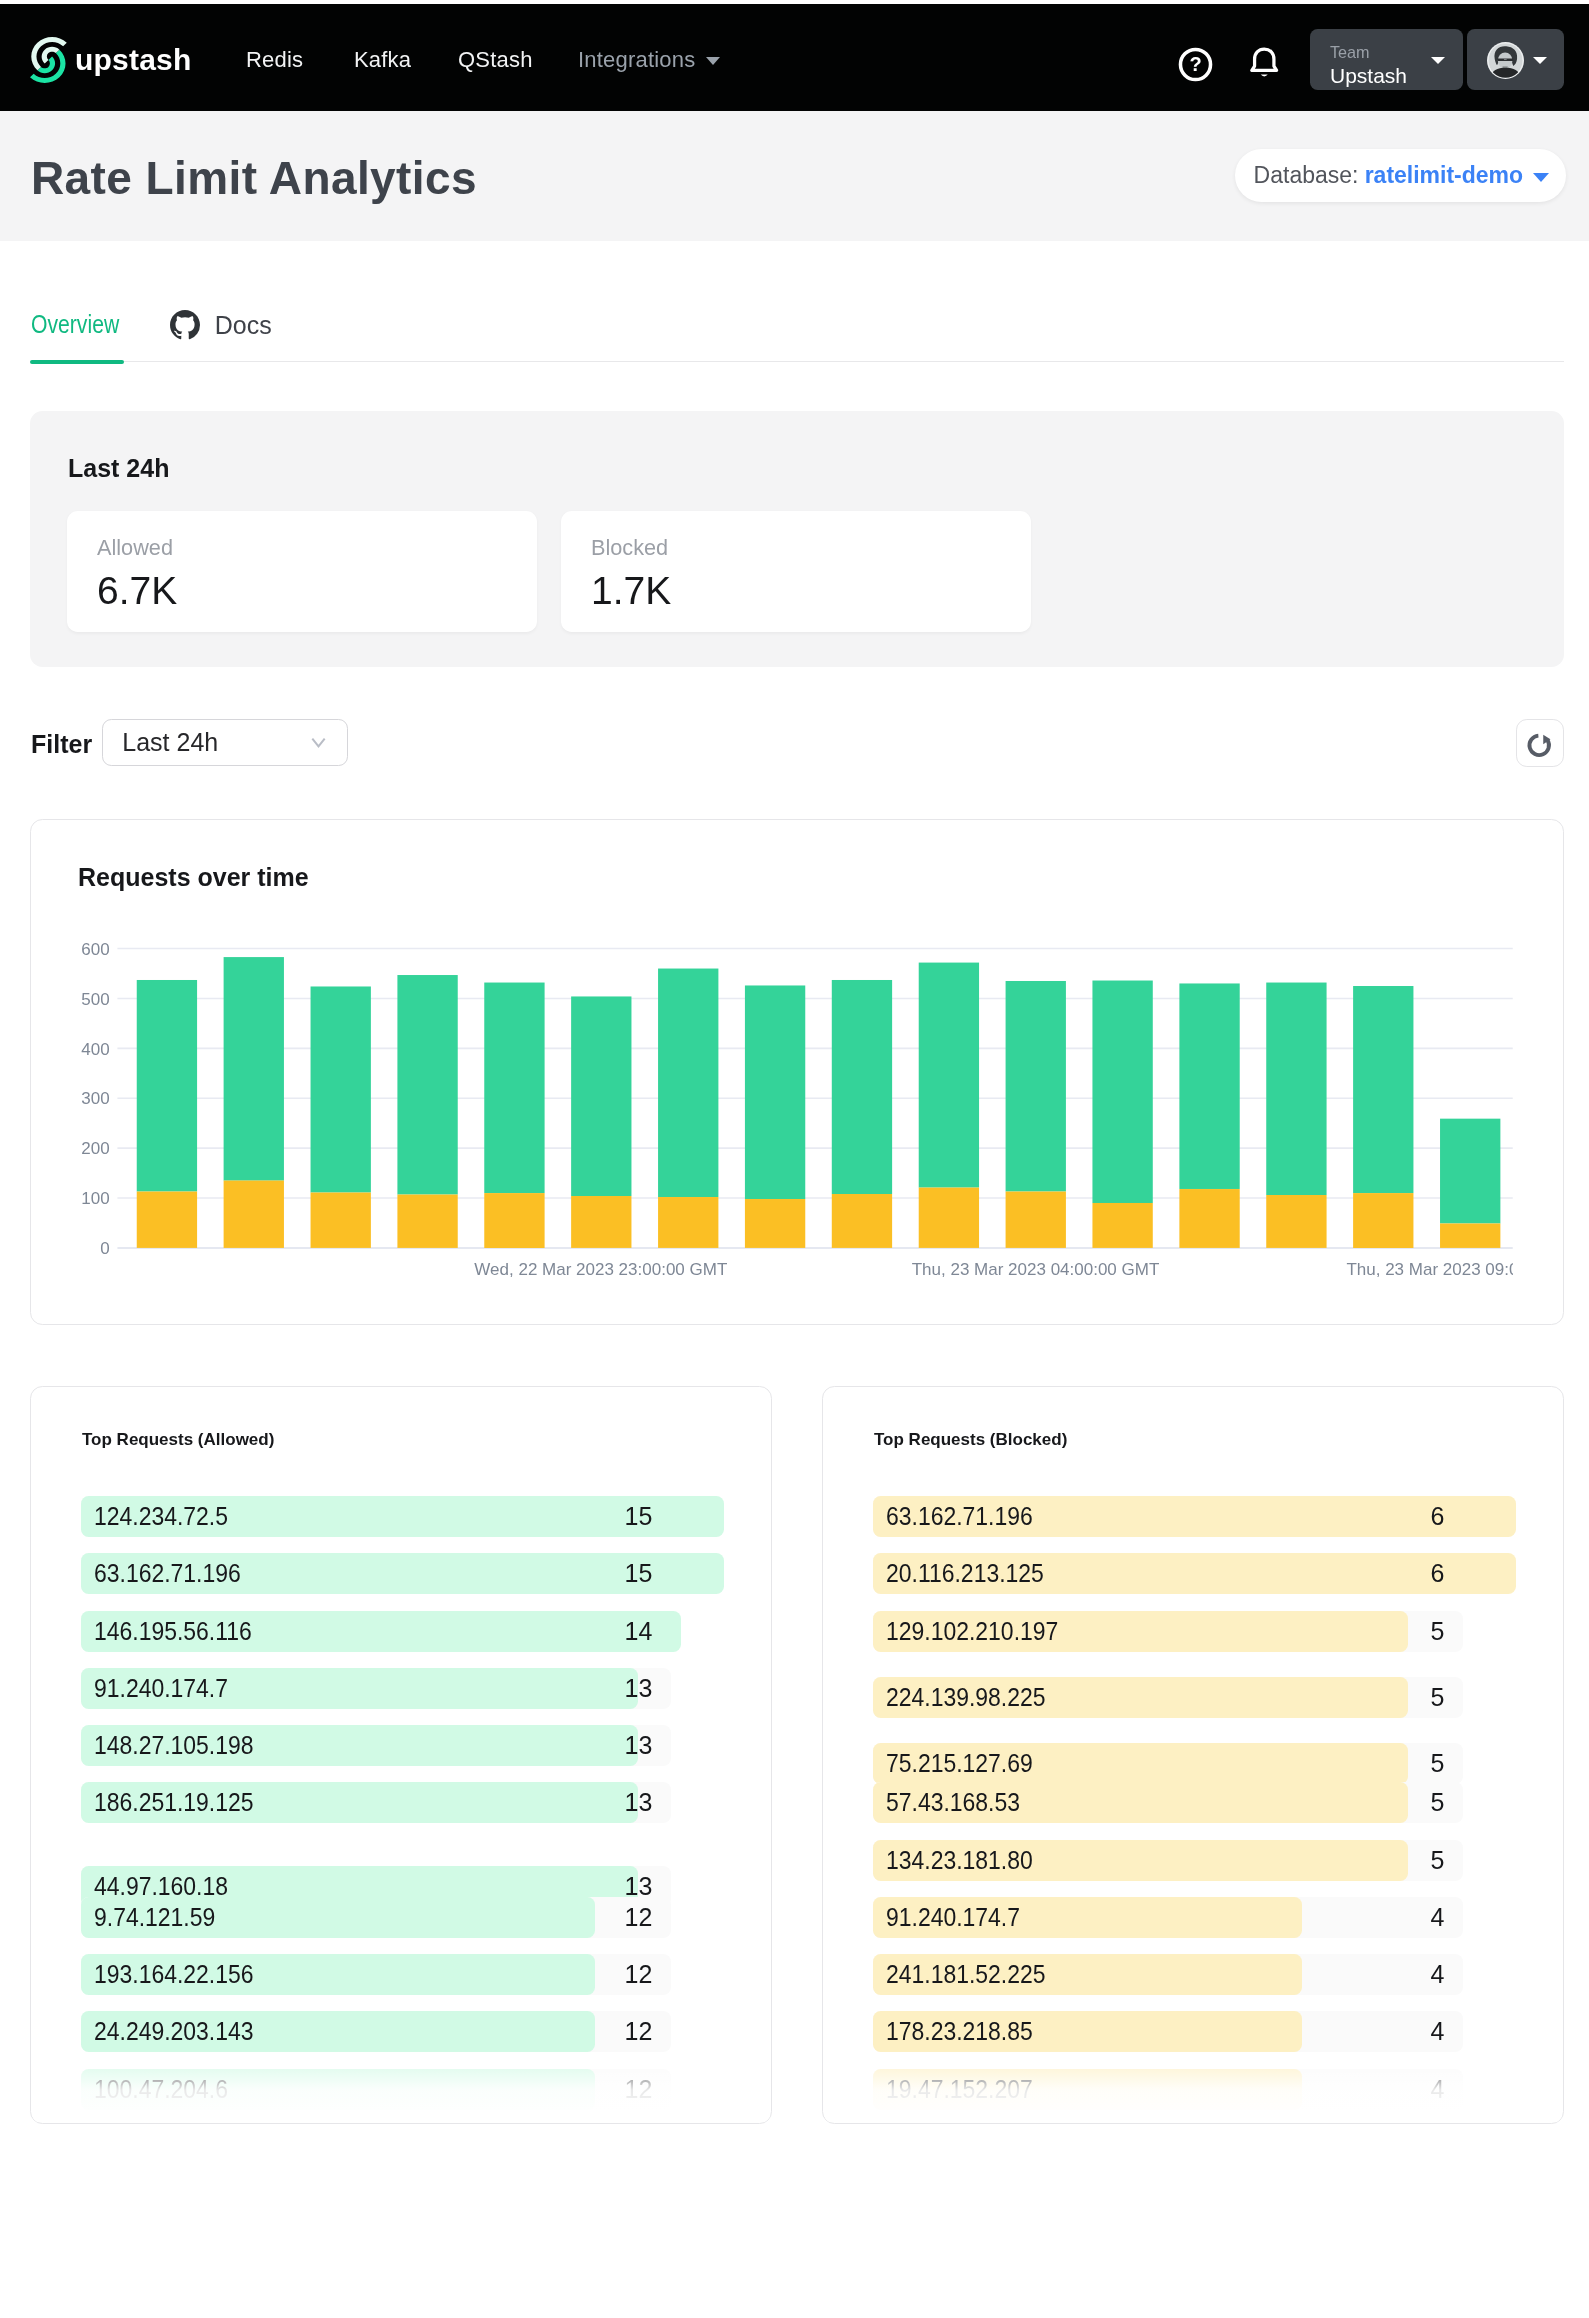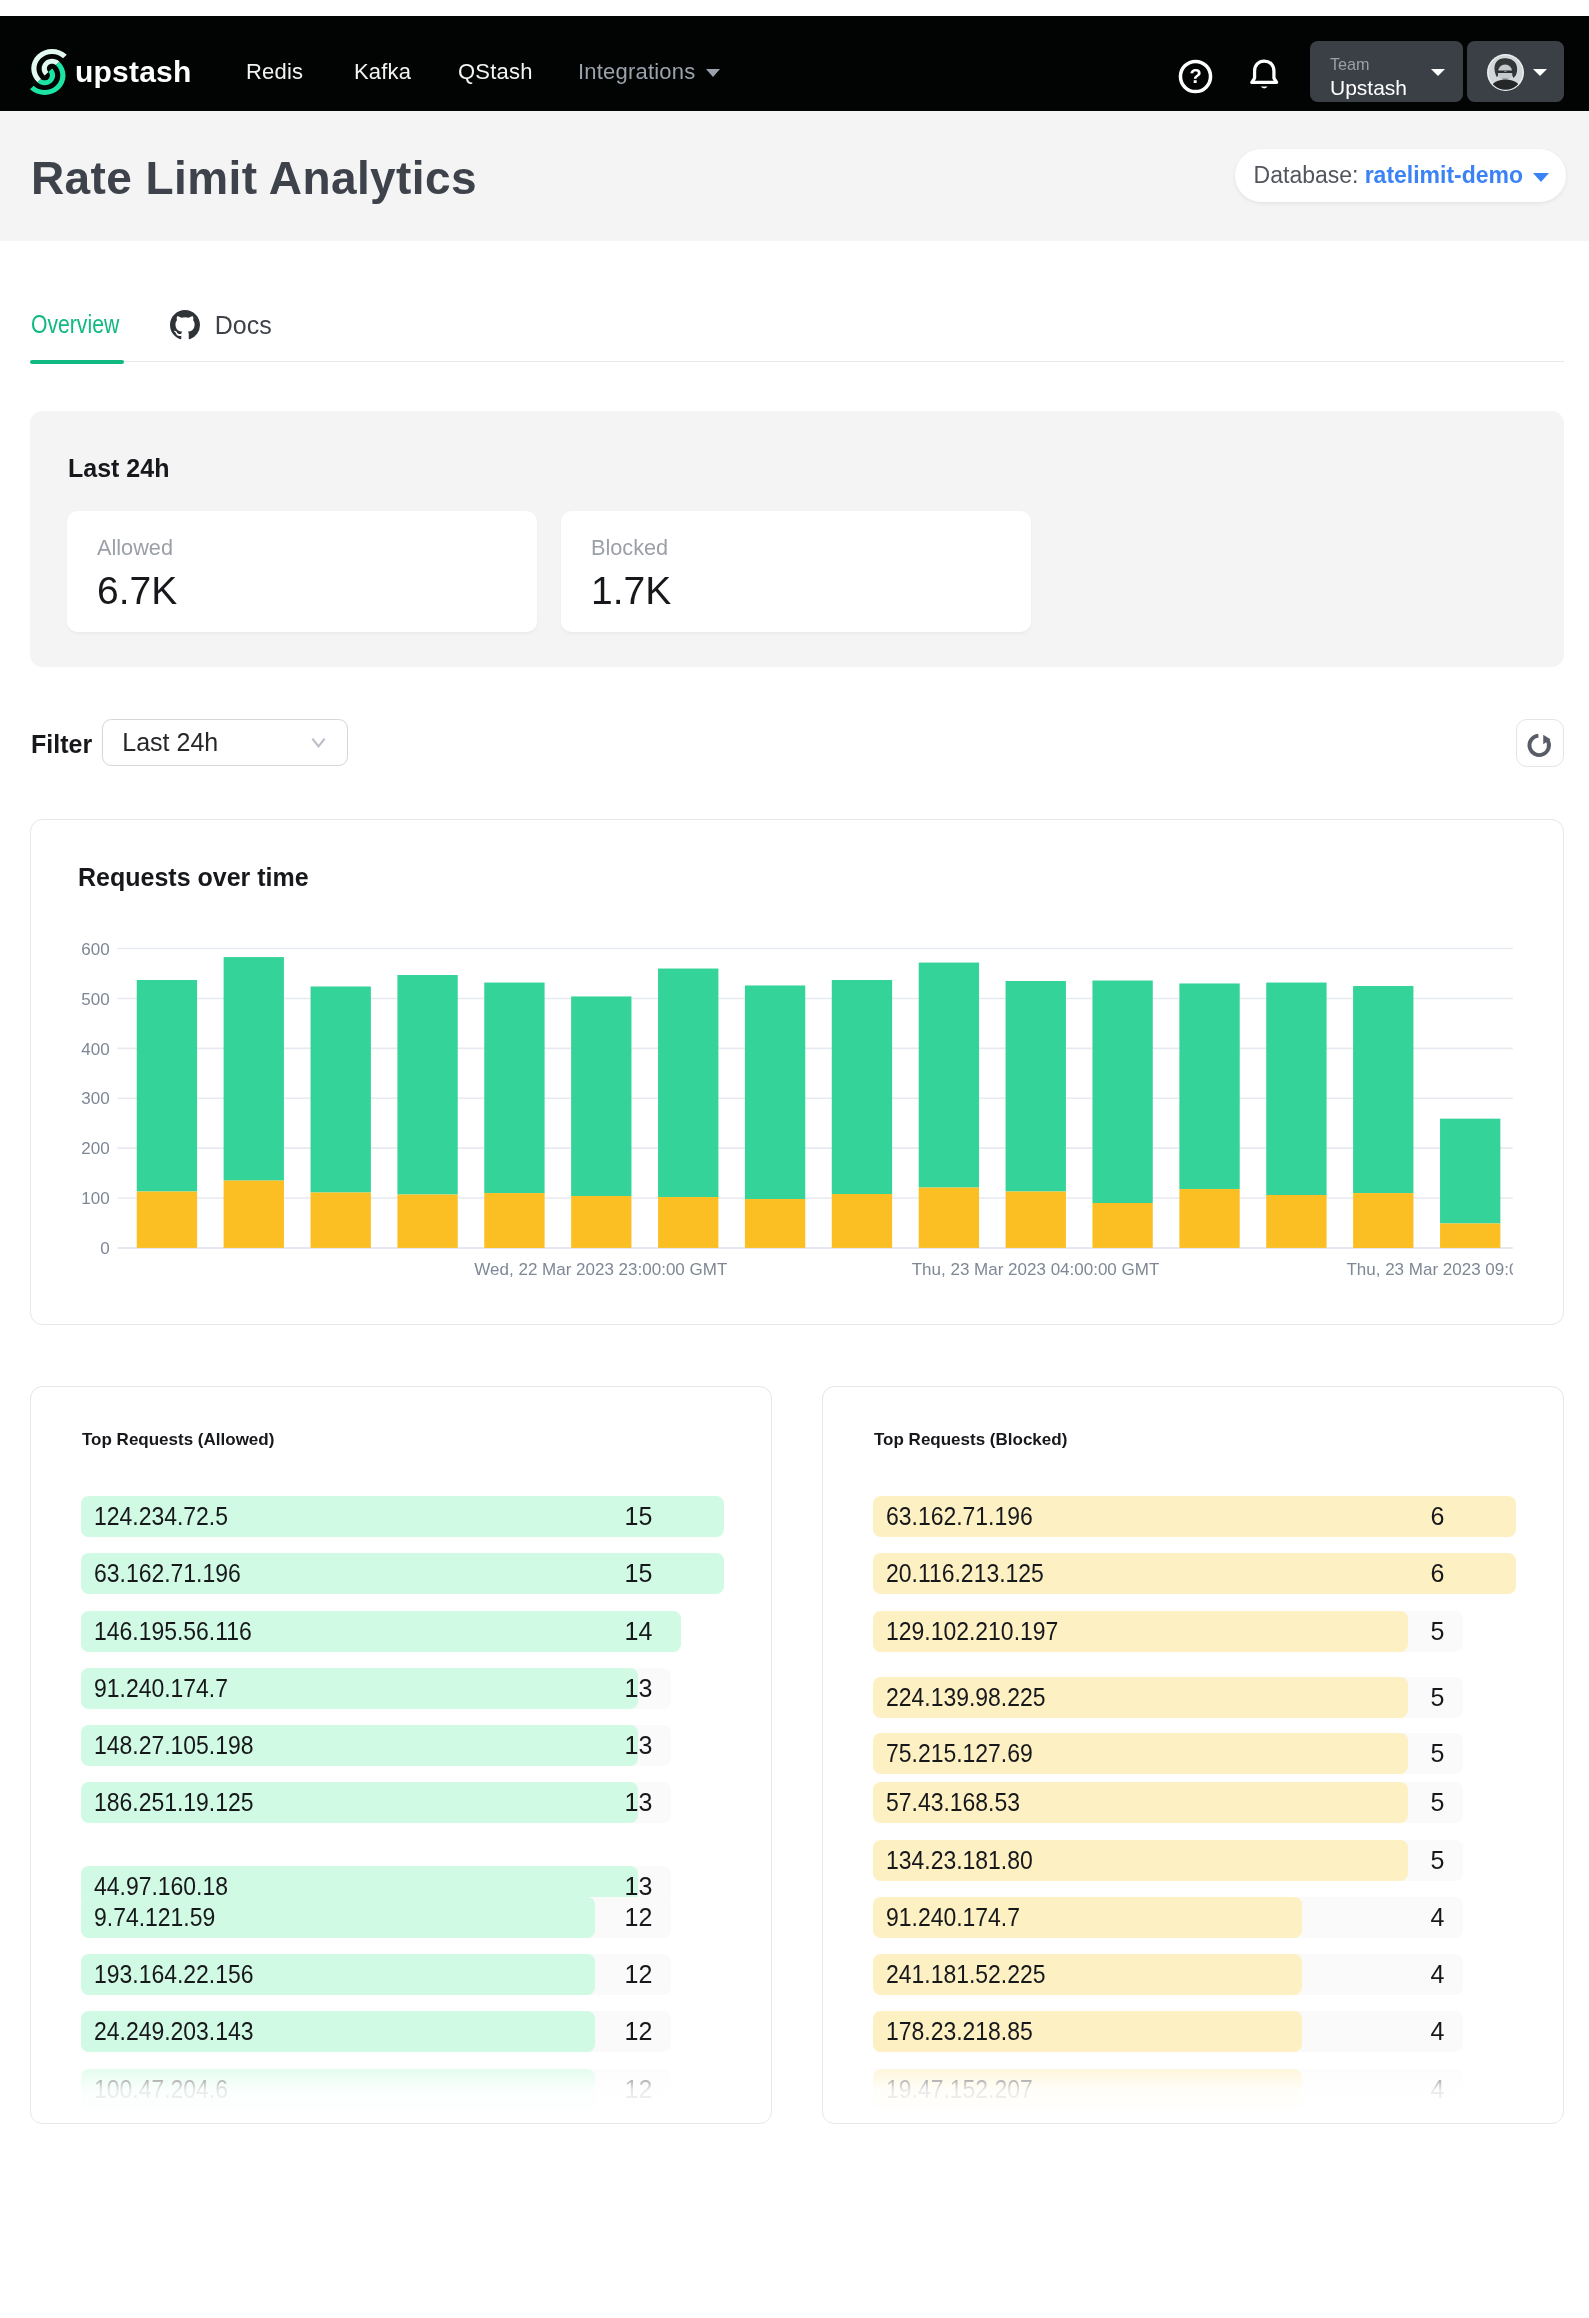--- a/index.html
+++ b/index.html
@@ -1,21 +1,21 @@
 <!DOCTYPE html>
 <html style="font-size:12.4px"><head>
 <meta charset="utf-8">
 <style>
 * { margin:0; padding:0; box-sizing:border-box; }
 html,body { width:1589px; background:#fff; font-family:"Liberation Sans", sans-serif; }
 body { position:relative; height:2319px; }
 .abs { position:absolute; }
 
 
-.topbar { position:absolute; left:0; top:16px; width:1589px; height:111px; background:#020303; }
+.topbar { position:absolute; left:0; top:4px; width:1589px; height:111px; background:#020303; }
 .topbar .item { position:absolute; top:0; height:111px; display:flex; align-items:center; }
 .navlink { font-size:22px; color:#f2f3f4; letter-spacing:0.2px; }
 .brand { font-size:30px; font-weight:bold; color:#fff; letter-spacing:0.2px; }
 .navgrey { color:#9aa2ab; }
 .caret { display:inline-block; width:0; height:0; border-left:7px solid transparent; border-right:7px solid transparent; border-top:8.5px solid #9aa2ab; margin-left:10.8px; position:relative; top:1.5px;}
 .dkbox { position:absolute; background:#3b4046; border-radius:7.7px; top:25px; height:61px; }
 
 
 .band { position:absolute; left:0; top:111px; width:1589px; height:130px; background:#f4f4f5; }
 .pagetitle { position:absolute; left:31px; top:151px; font-size:46px; font-weight:bold; color:#3e434b; letter-spacing:0.4px;}
@@ -280,21 +280,21 @@
 <div class="row" style="top:224px;">
       <div class="bar amber" style="width:535px;"></div>
       <div class="ip">129.102.210.197</div>
       <div class="num">5</div>
     </div>
 <div class="row" style="top:281px;margin-top:9px;">
       <div class="bar amber" style="width:535px;"></div>
       <div class="ip">224.139.98.225</div>
       <div class="num">5</div>
     </div>
-<div class="row" style="top:346px;">
+<div class="row" style="top:356px;">
       <div class="bar amber" style="width:535px;"></div>
       <div class="ip">75.215.127.69</div>
       <div class="num">5</div>
     </div>
 <div class="row" style="top:395px;">
       <div class="bar amber" style="width:535px;"></div>
       <div class="ip">57.43.168.53</div>
       <div class="num">5</div>
     </div>
 <div class="row" style="top:453px;">

